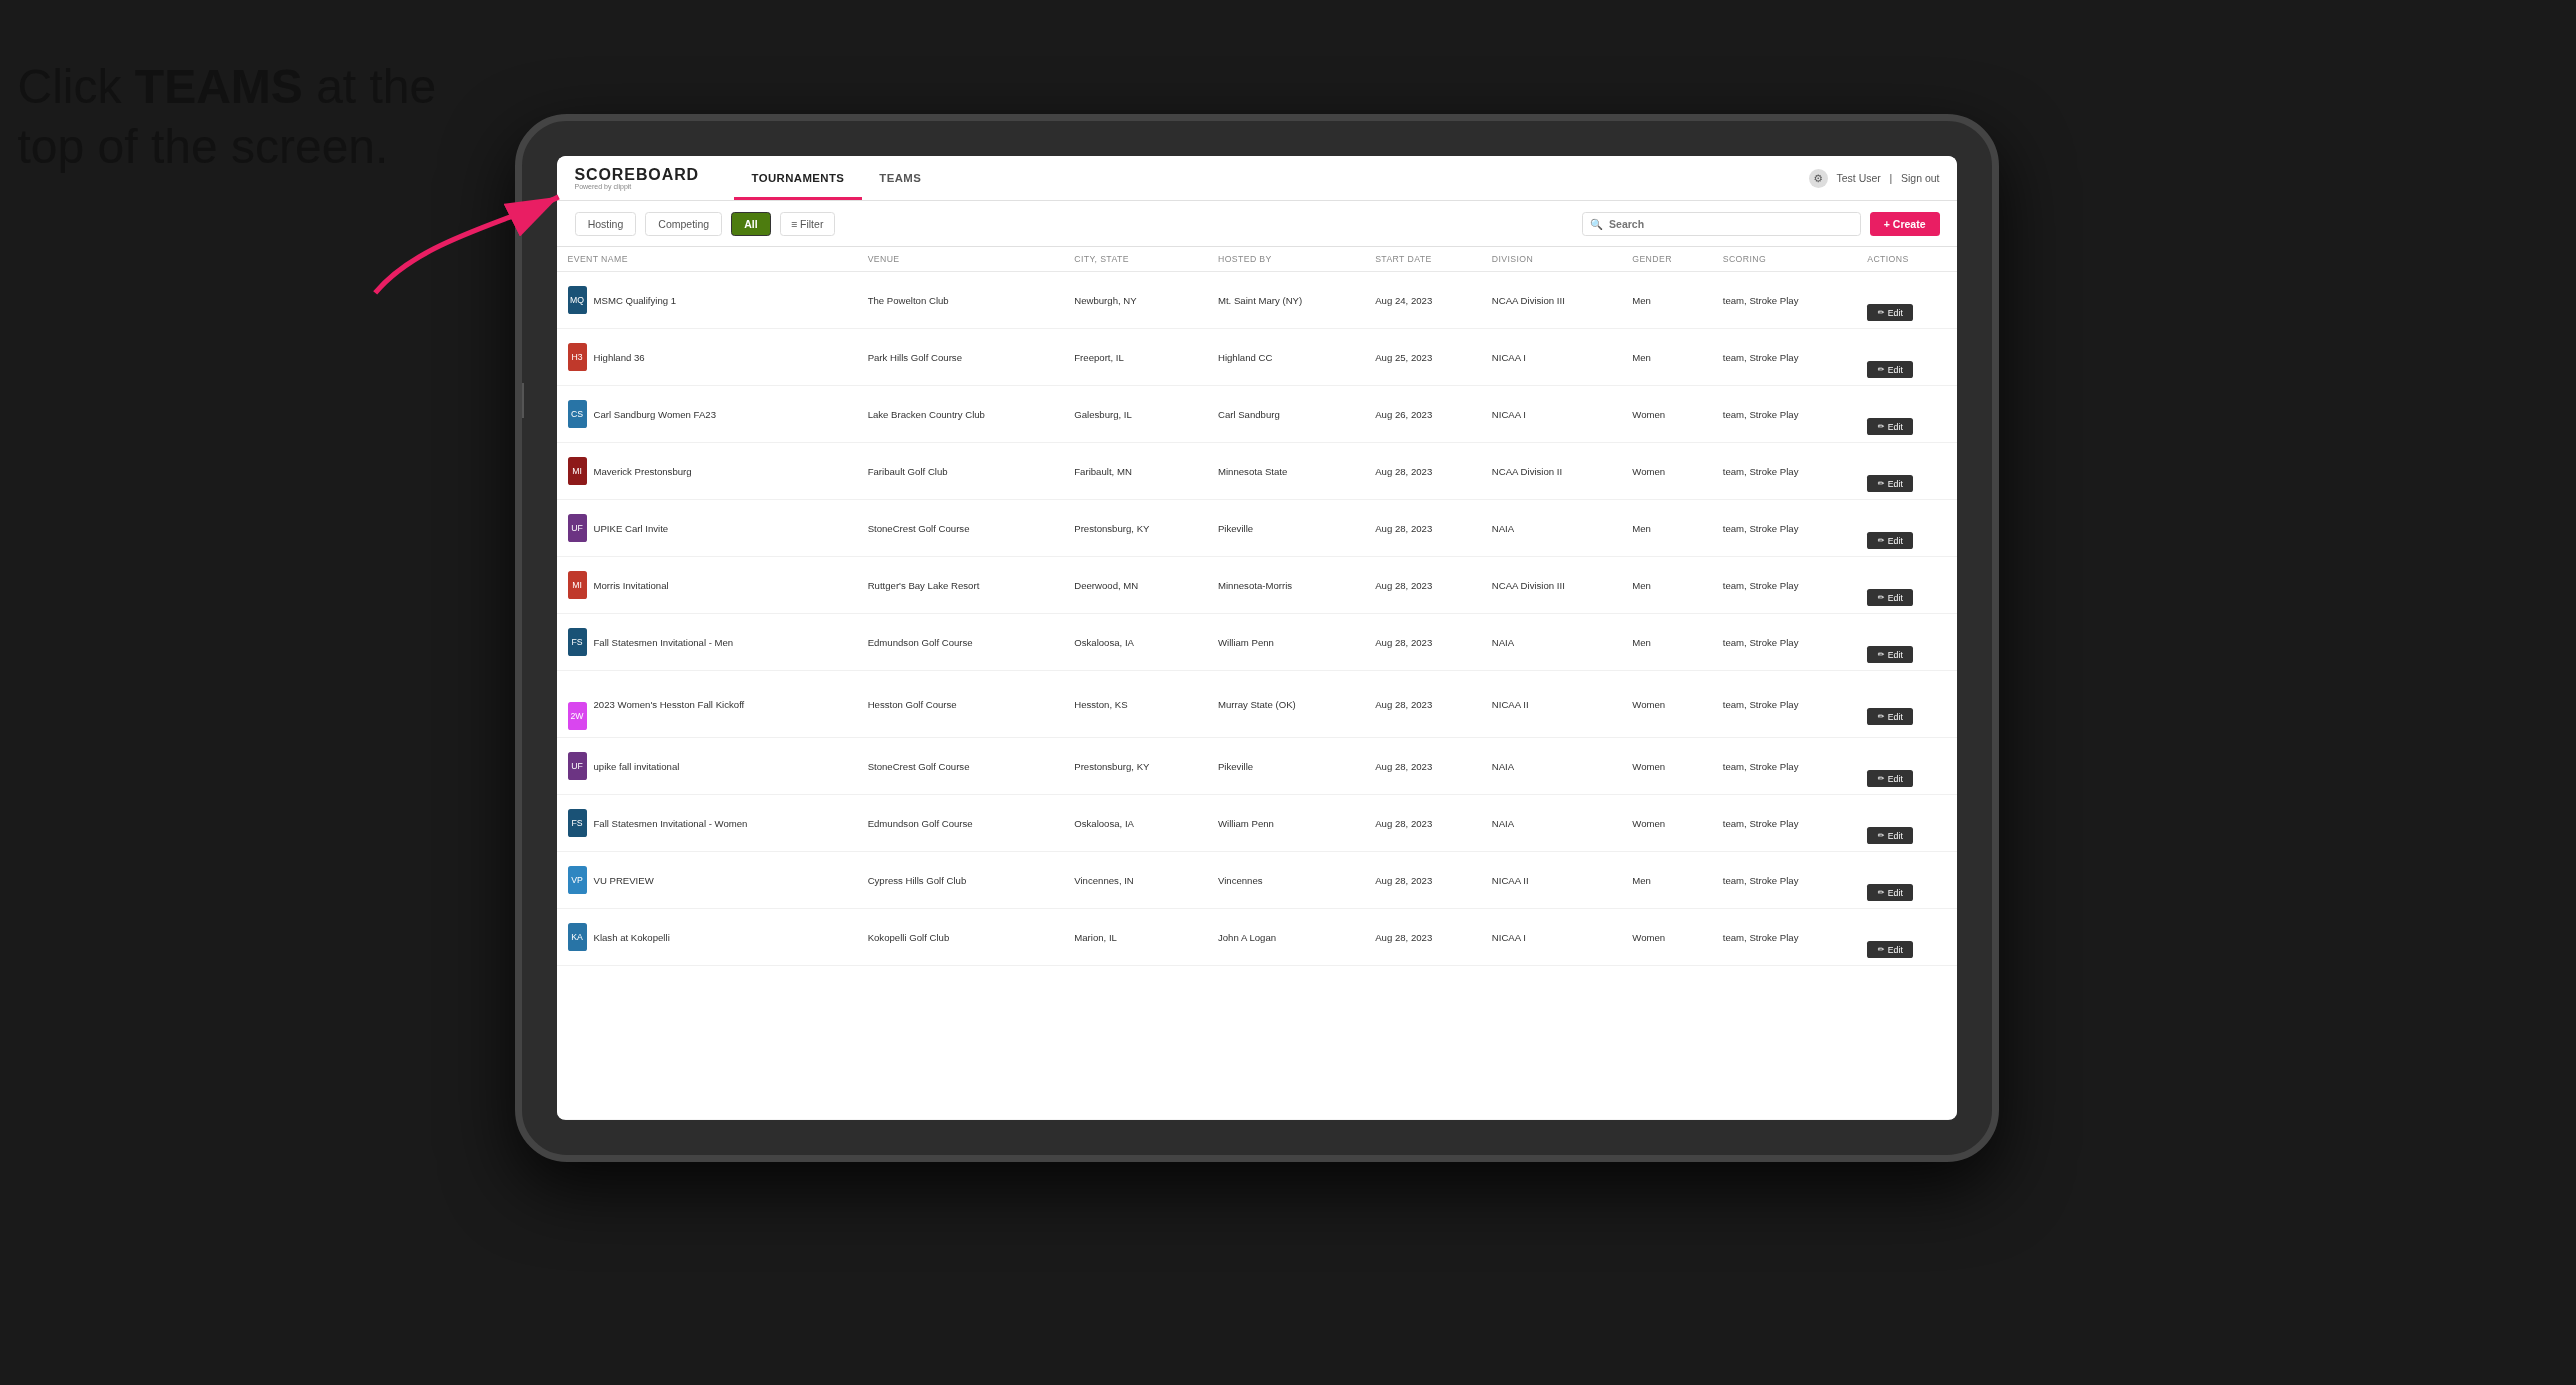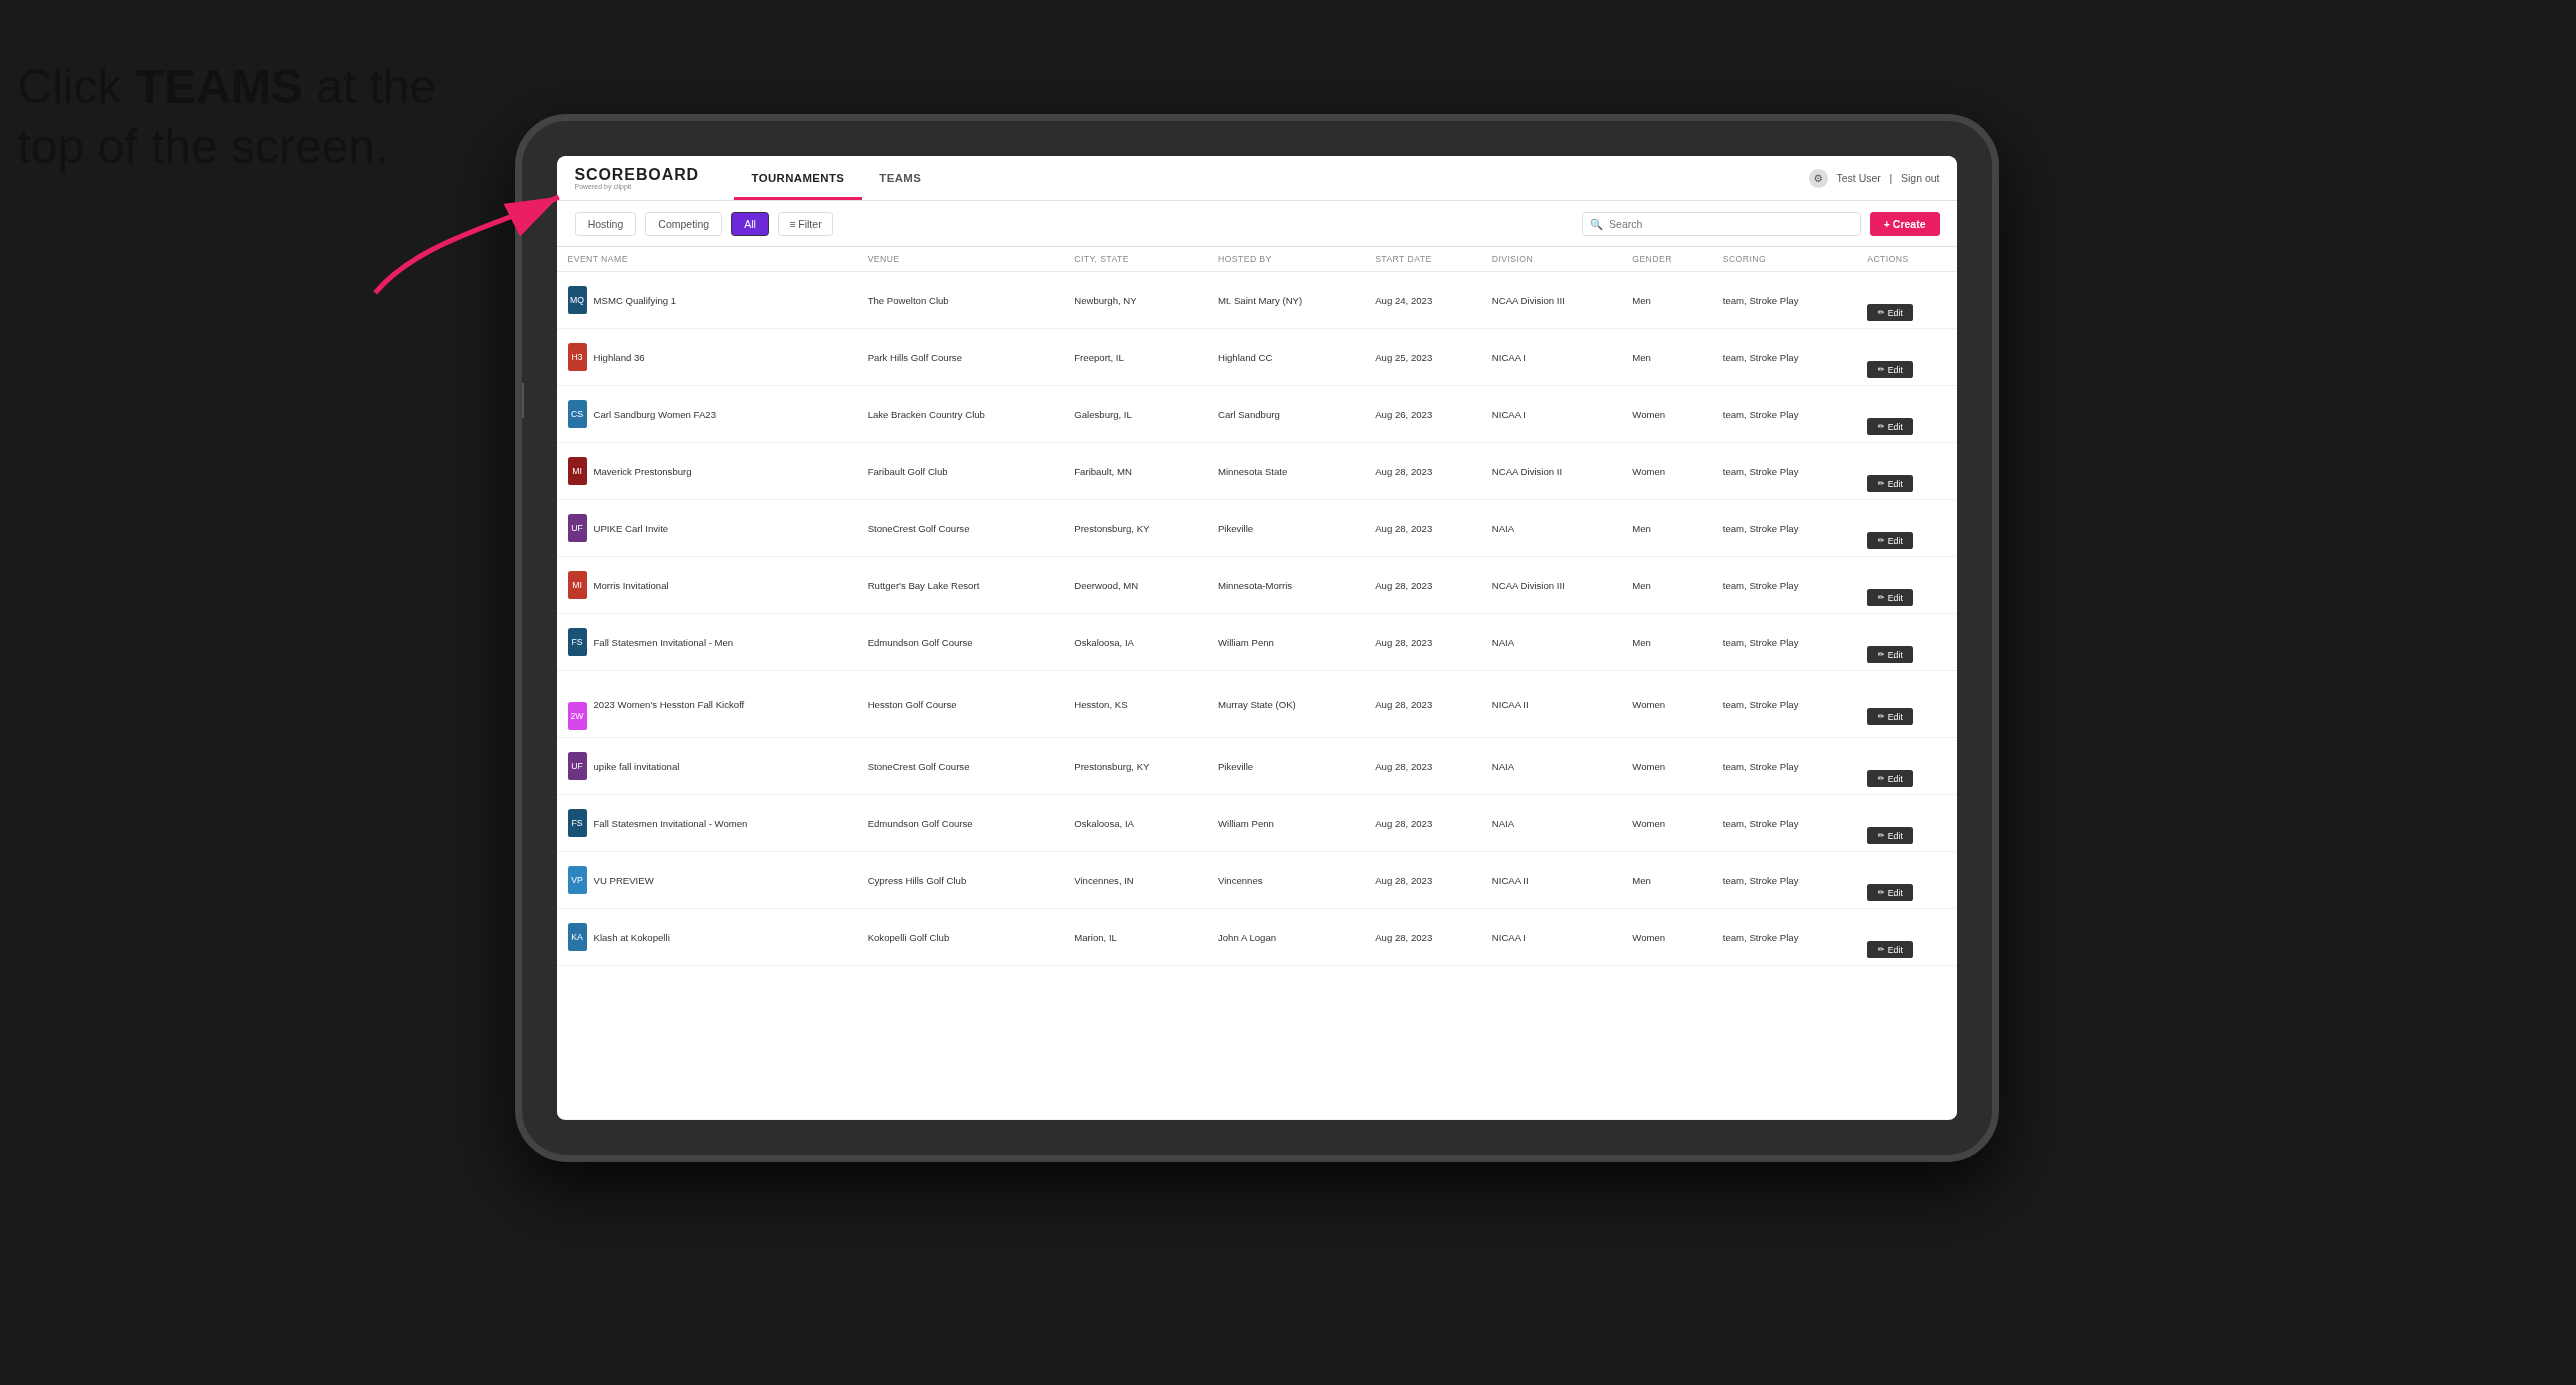--- a/index.html
+++ b/index.html
@@ -135,23 +135,24 @@
       padding: 5.2px 12.2px;
       border: 0.9px solid #ddd;
       border-radius: 3.5px;
       background: #fff;
       font-size: 10.5px;
       cursor: pointer;
       color: #555;
     }
 
     .filter-btn.active {
-      background: #6d28d9;
+      background: #4d7c0f;
       color: #fff;
       border-color: #333;
+      font-weight: bold;
     }
 
     .filter-btn-outline {
       padding: 5.2px 10.5px;
       border: 0.9px solid #ddd;
       border-radius: 3.5px;
       background: #fff;
       font-size: 10.5px;
       cursor: pointer;
       color: #555;
@@ -166,20 +167,21 @@
     }
 
     .search-input {
       width: 279px;
       padding: 5.2px 10.5px 5.2px 26px;
       border: 0.9px solid #ddd;
       border-radius: 3.5px;
       font-size: 10.5px;
       color: #333;
       background: #fff;
+      font-weight: bold;
     }
 
     .search-icon-inner {
       position: absolute;
       left: 8.7px;
       top: 50%;
       transform: translateY(-50%);
       color: #aaa;
       font-size: 10.5px;
     }

